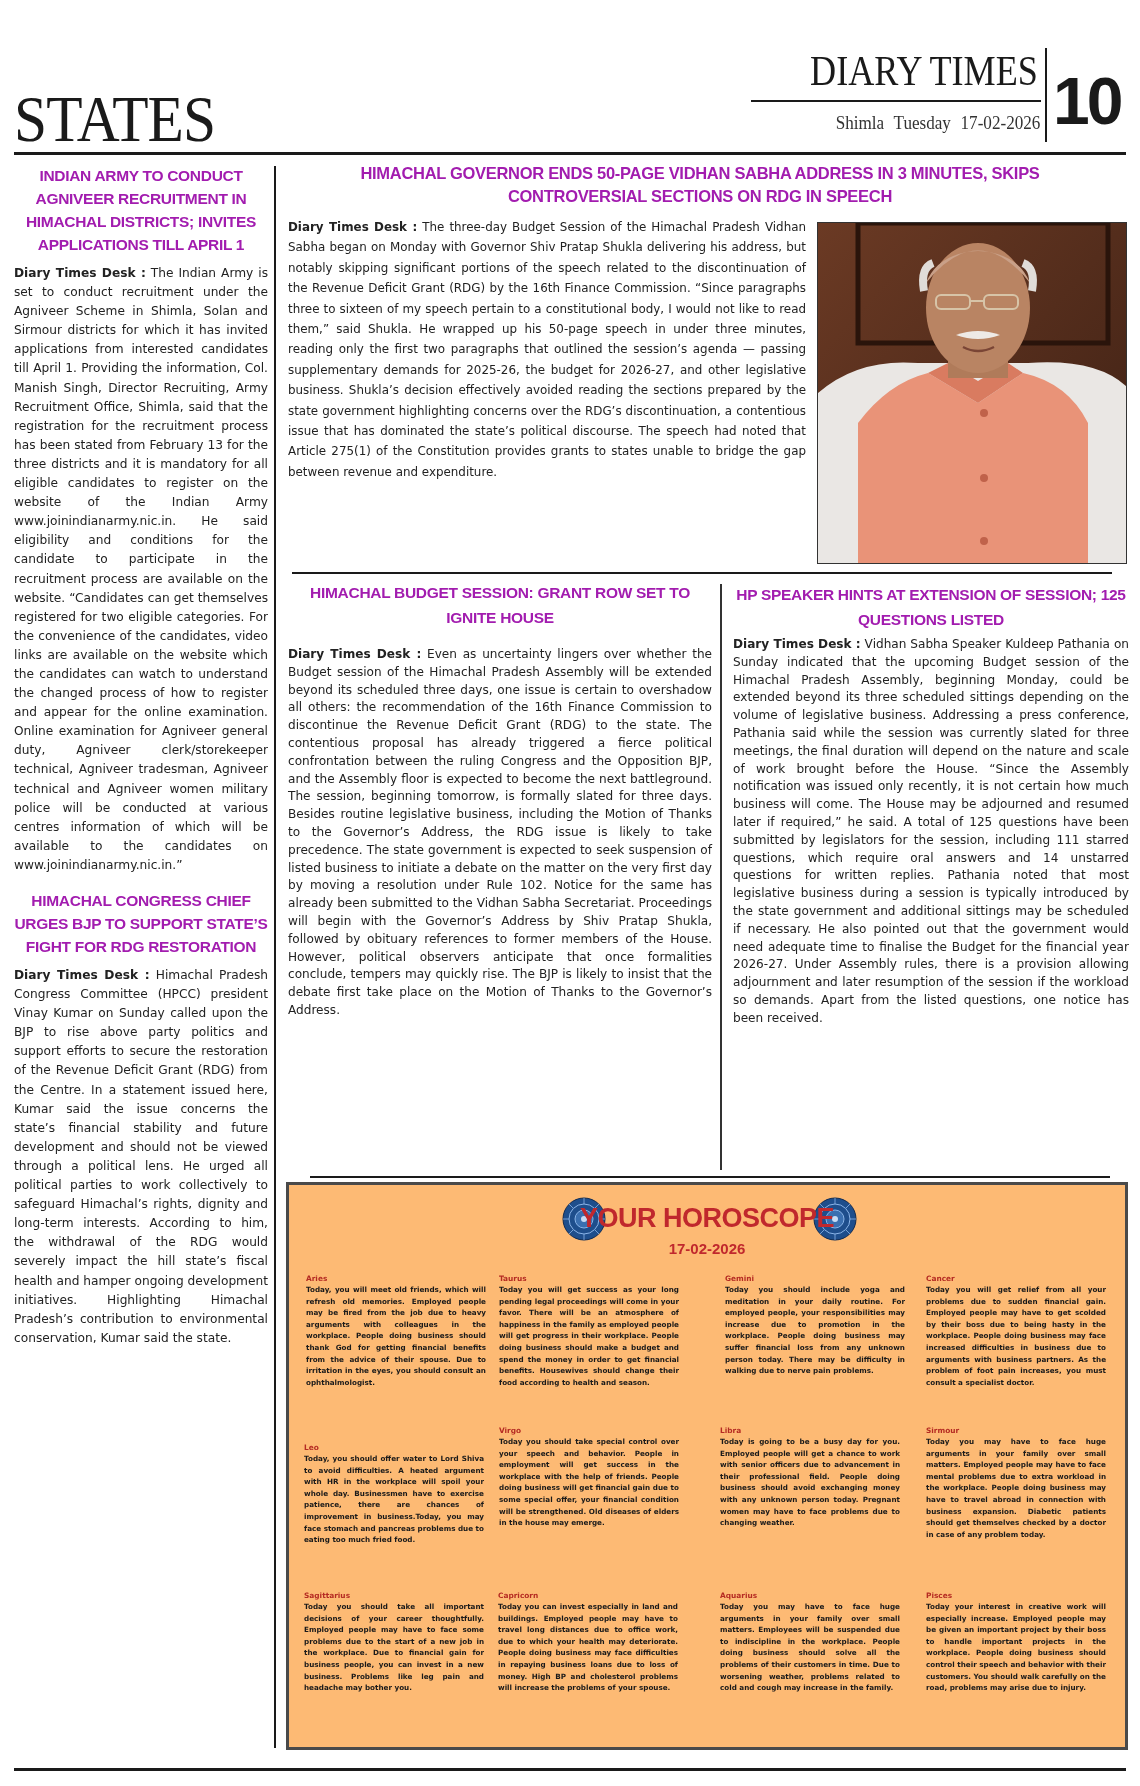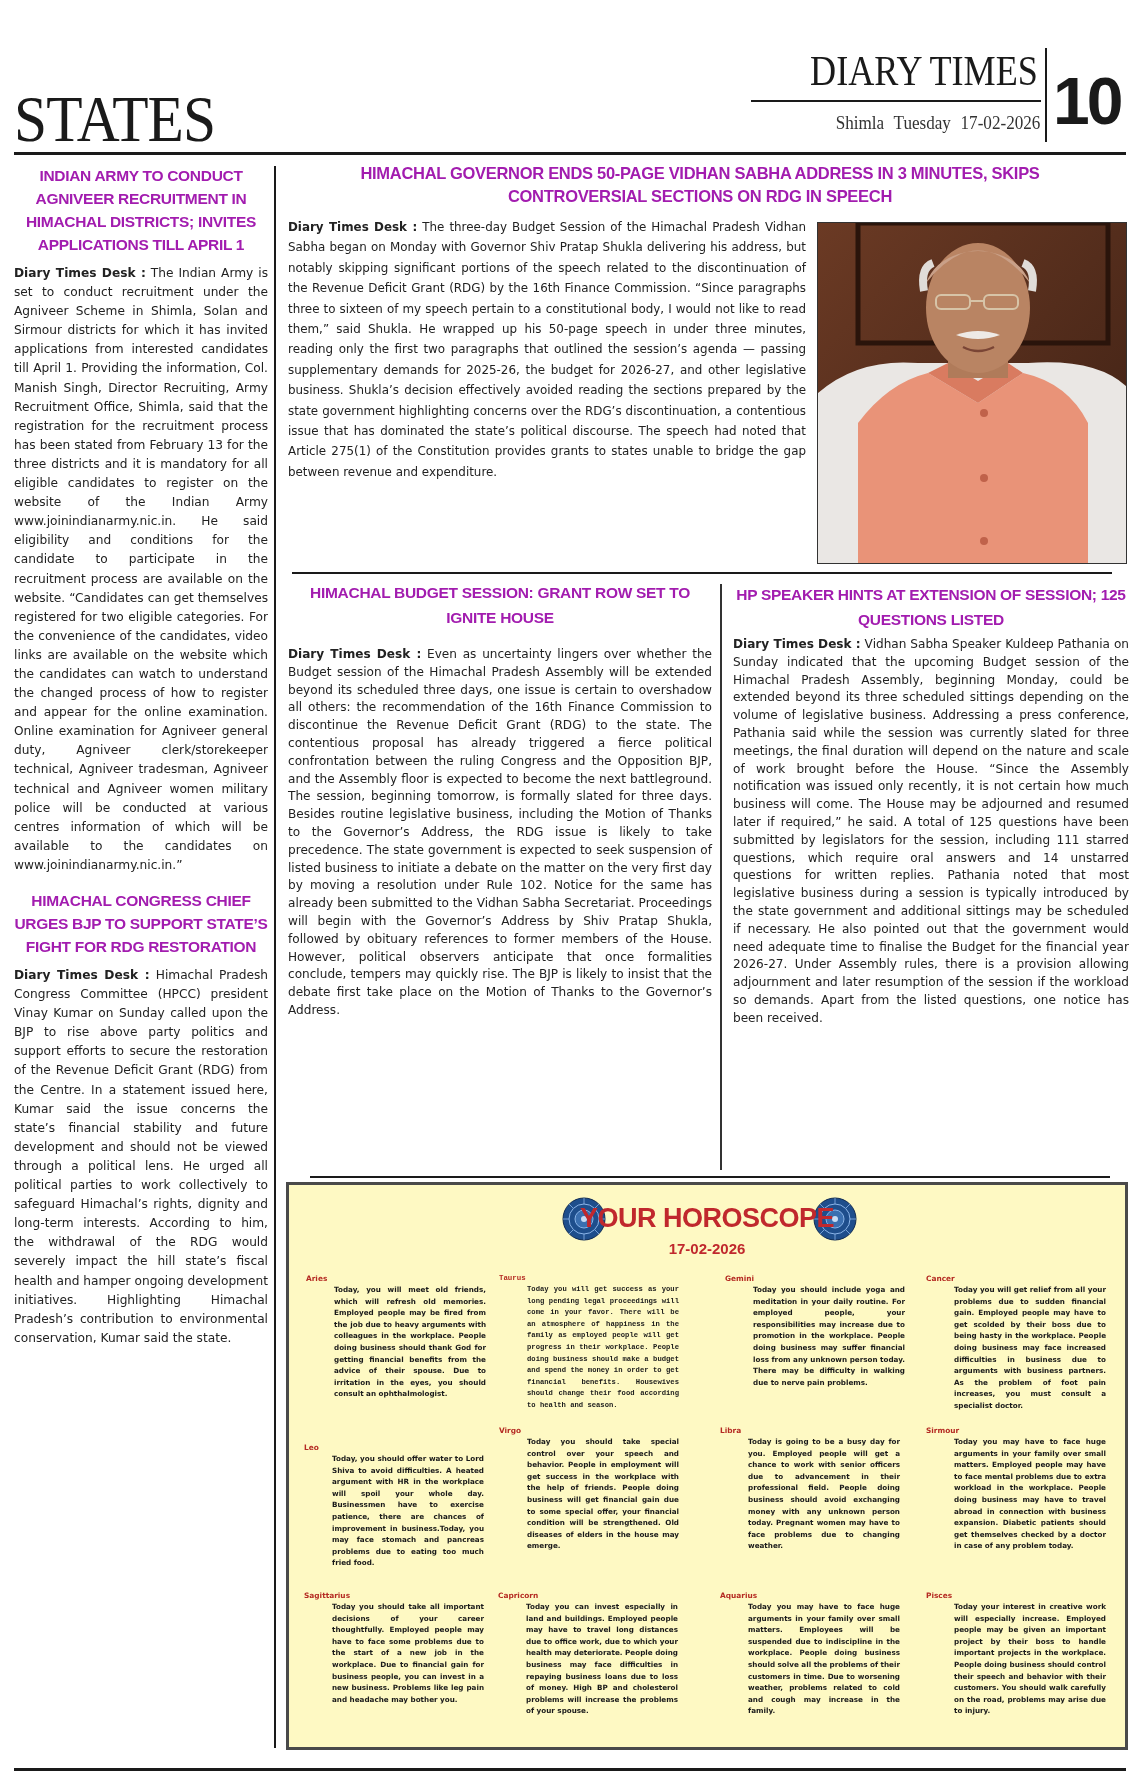--- a/index.html
+++ b/index.html
@@ -33,27 +33,27 @@
   .art2 { position: absolute; left: 288px; top: 580px; width: 424px; }
   .art2 .hl { font-size: 15.5px; line-height: 25px; }
   .art2 .body { font-size: 12.1px; line-height: 17.8px; margin-top: 16px; }
 
   .vline-mid { position: absolute; left: 720px; top: 584px; width: 2px; height: 586px; background: #333; }
   .art3 { position: absolute; left: 733px; top: 582px; width: 396px; }
   .art3 .hl { font-size: 15.5px; line-height: 25px; }
   .art3 .body { font-size: 12.1px; line-height: 17.8px; margin-top: 4px; }
 
   .rule-horo { position: absolute; left: 310px; width: 800px; top: 1176px; height: 2px; background: #1a1a1a; }
-  .horoscope { position: absolute; left: 286px; top: 1182px; width: 842px; height: 568px; background: #fef9c3; border: 3px solid #4a4a4a; }
+  .horoscope { position: absolute; left: 286px; top: 1182px; width: 842px; height: 568px; background: #fdba74; border: 3px solid #4a4a4a; }
   .horo-title { position: absolute; left: 0; right: 0; top: 18px; text-align: center; font-family: "Liberation Sans", sans-serif; font-weight: 700; color: #c0282d; font-size: 27px; letter-spacing: -0.5px; }
   .horo-date { position: absolute; left: 0; right: 0; top: 55px; text-align: center; font-family: "Liberation Sans", sans-serif; font-weight: 700; color: #c0282d; font-size: 15px; }
   .zodiac { position: absolute; top: 12px; width: 44px; height: 44px; }
   .sign { position: absolute; width: 180px; font-family: "DejaVu Sans", sans-serif; }
   .sign-name { font-size: 7.4px; font-weight: 700; color: #b52b23; line-height: 11px; }
-  .sign-text { font-size: 7.2px; font-weight: 700; color: #1a1a1a; line-height: 11.6px; text-align: justify; margin-left: 28px; }
+  .sign-text { font-size: 7.2px; font-weight: 700; color: #1a1a1a; line-height: 11.6px; text-align: justify; }
 
   .bottom-rule { position: absolute; left: 14px; right: 14px; top: 1768px; height: 3px; background: #1a1a1a; }
 </style>
 </head>
 <body>
 
 <div class="masthead-section">STATES</div>
 <div class="brand">DIARY TIMES</div>
 <div class="brand-rule"></div>
 <div class="dateline">Shimla  Tuesday  17-02-2026</div>
@@ -152,21 +152,21 @@
         <line x1="7" y1="37" x2="11" y2="33"></line>
     </g>
   </svg>
   <div class="horo-title">YOUR HOROSCOPE</div>
   <div class="horo-date">17-02-2026</div>
 
   <div class="sign" style="left:17px; top:88px;">
     <div class="sign-name">Aries</div>
     <div class="sign-text">Today, you will meet old friends, which will refresh old memories. Employed people may be fired from the job due to heavy arguments with colleagues in the workplace. People doing business should thank God for getting financial benefits from the advice of their spouse. Due to irritation in the eyes, you should consult an ophthalmologist.</div>
   </div>
-  <div class="sign" style="left:210px; top:88px;font-family:Liberation Mono, monospace;">
+  <div class="sign" style="left:210px; top:88px;">
     <div class="sign-name">Taurus</div>
     <div class="sign-text">Today you will get success as your long pending legal proceedings will come in your favor. There will be an atmosphere of happiness in the family as employed people will get progress in their workplace. People doing business should make a budget and spend the money in order to get financial benefits. Housewives should change their food according to health and season.</div>
   </div>
   <div class="sign" style="left:436px; top:88px;">
     <div class="sign-name">Gemini</div>
     <div class="sign-text">Today you should include yoga and meditation in your daily routine. For employed people, your responsibilities may increase due to promotion in the workplace. People doing business may suffer financial loss from any unknown person today. There may be difficulty in walking due to nerve pain problems.</div>
   </div>
   <div class="sign" style="left:637px; top:88px;">
     <div class="sign-name">Cancer</div>
     <div class="sign-text">Today you will get relief from all your problems due to sudden financial gain. Employed people may have to get scolded by their boss due to being hasty in the workplace. People doing business may face increased difficulties in business due to arguments with business partners. As the problem of foot pain increases, you must consult a specialist doctor.</div>

